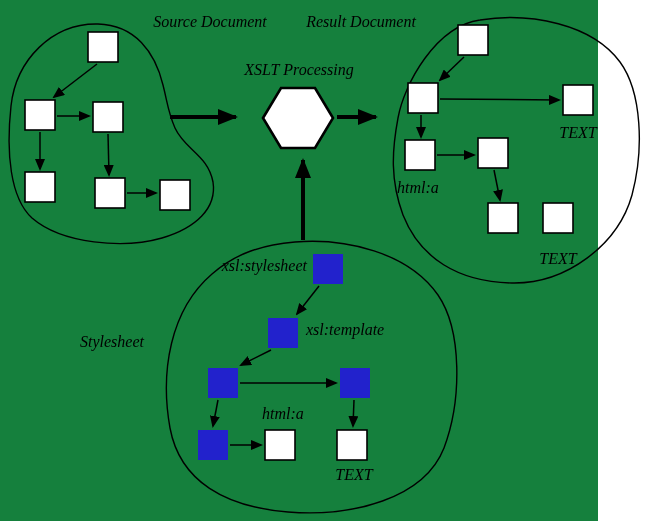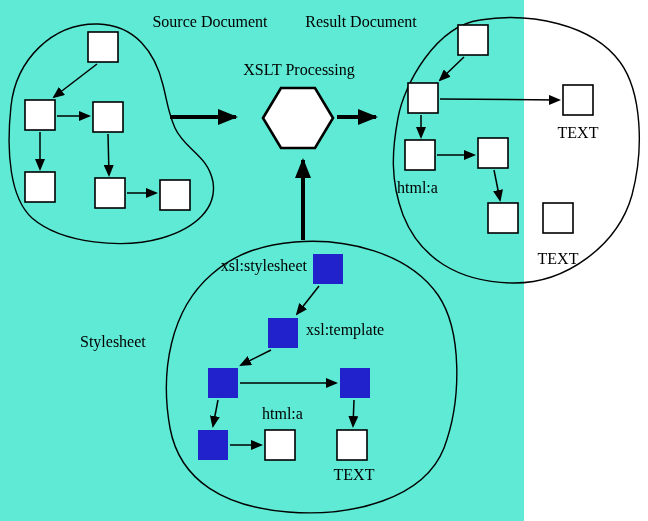--- a/index.html
+++ b/index.html
@@ -5,23 +5,24 @@
   html, body {
     margin: 0;
     padding: 0;
     background: #ffffff;
     width: 648px;
     height: 521px;
     overflow: hidden;
   }
   .canvas {
     position: relative;
-    width: 524px;
+    width: 598px;
     height: 521px;
-    background: #5eead4;
+    background: #15803d;
+    font-style: italic;
   }
   .blob {
     fill: none;
     stroke: #000000;
     stroke-width: 1.4;
   }
   .hex {
     fill: #ffffff;
     stroke: #000000;
     stroke-width: 2.6;

